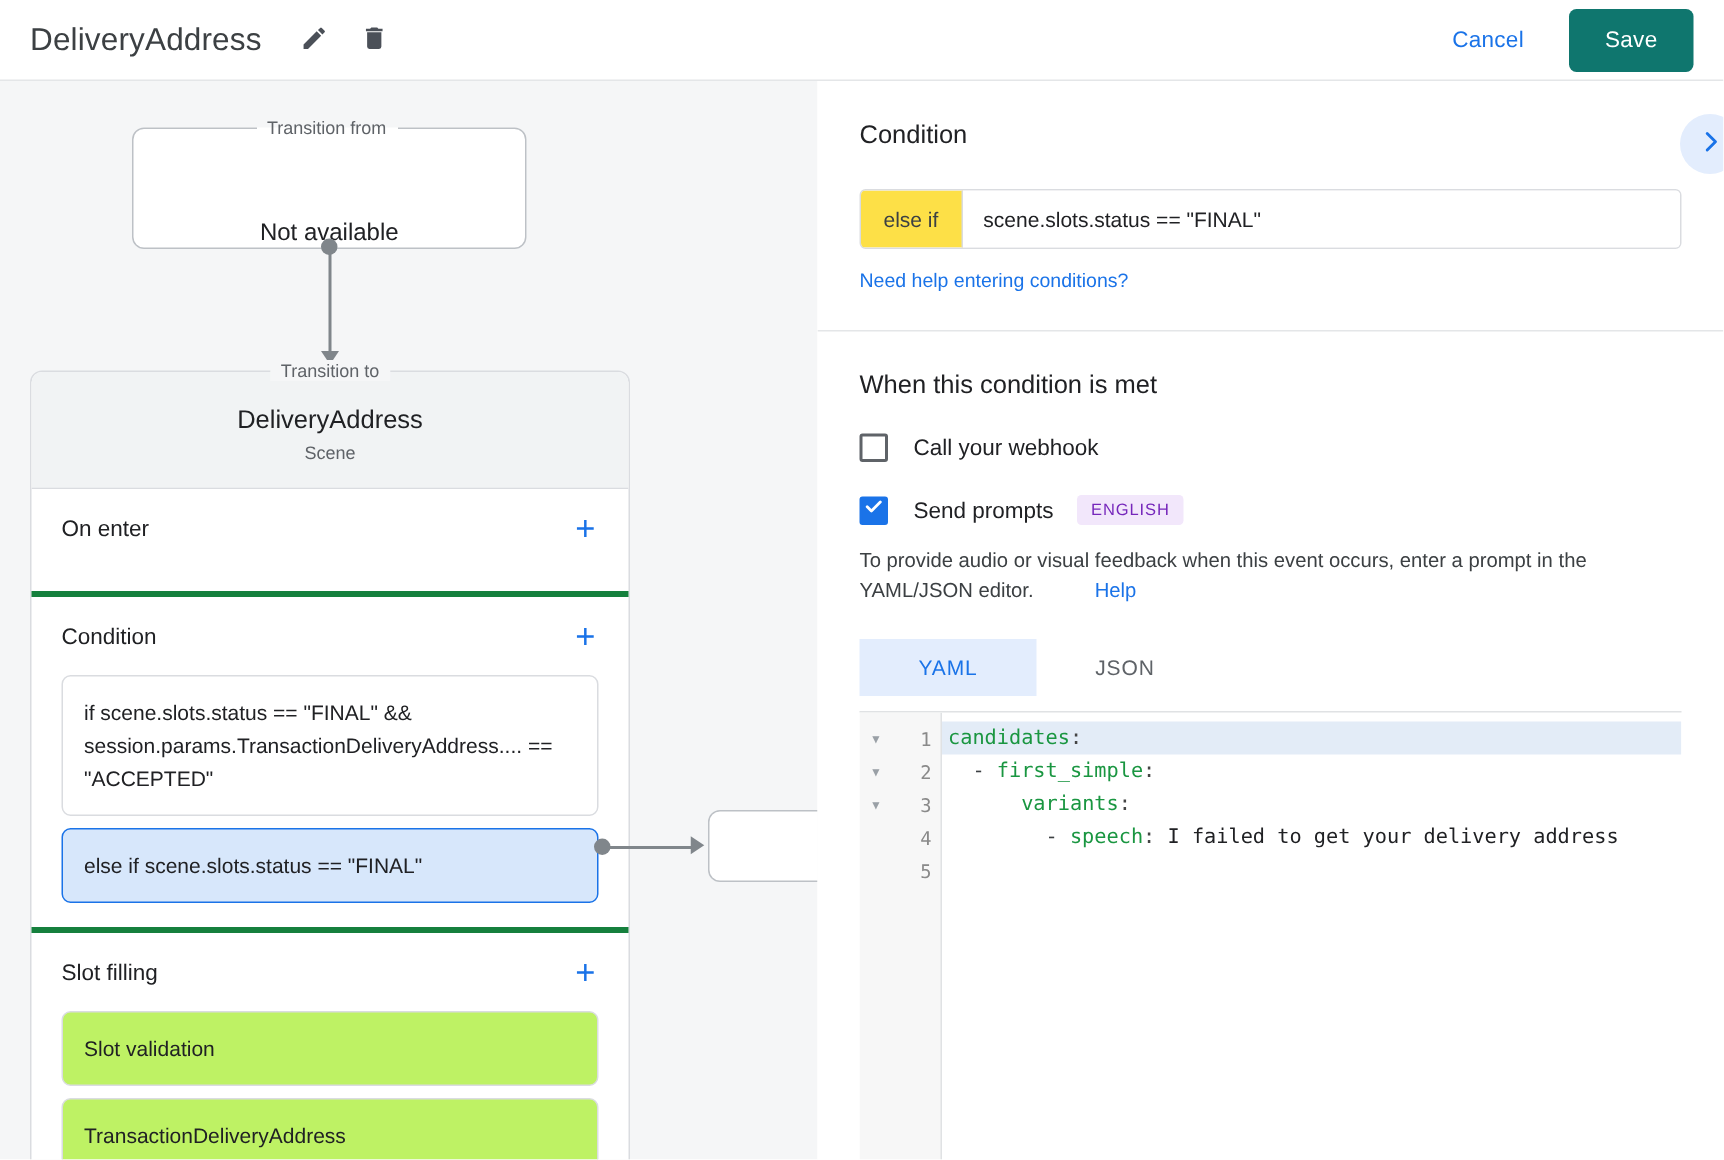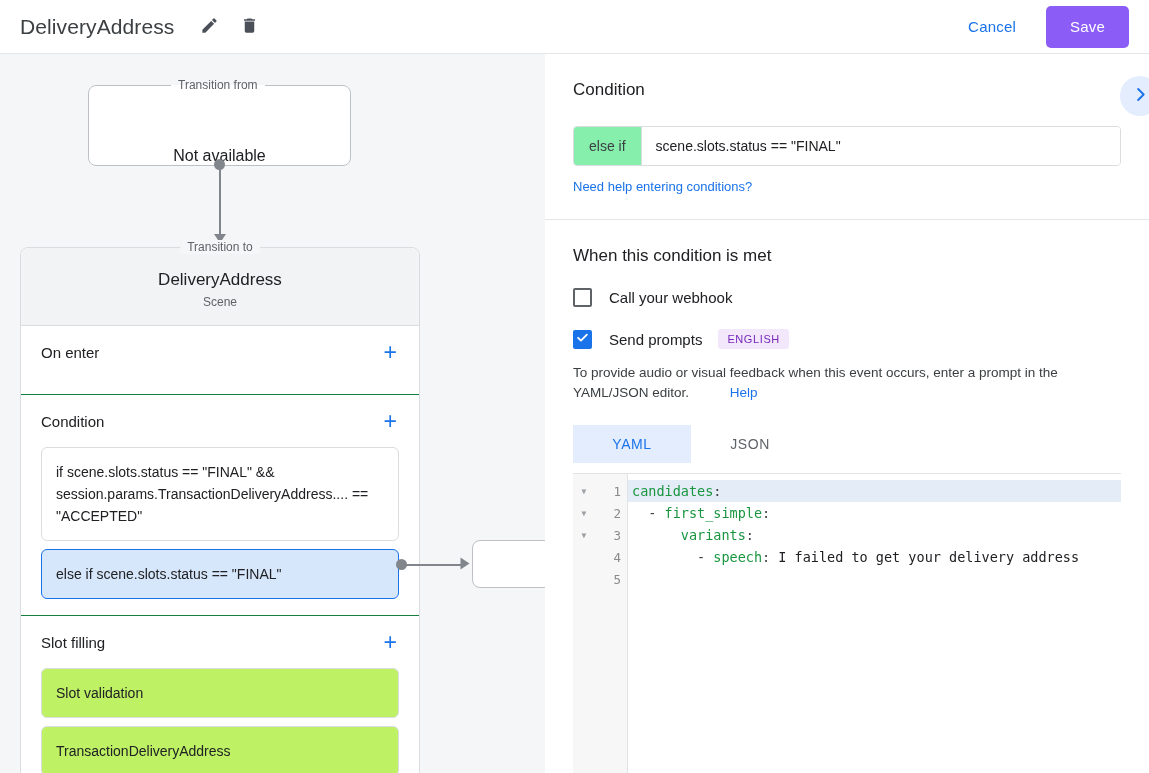--- a/index.html
+++ b/index.html
@@ -25,21 +25,21 @@
   .icon-btn {
     width: 26px; height: 26px; display: flex; align-items: center; justify-content: center;
     cursor: pointer; margin-right: 14px; background: none; border: none;
   }
   .topbar-spacer { flex: 1; }
   .btn-cancel {
     font-size: 15px; color: #1a73e8; font-weight: 500; background: none;
     border: none; cursor: pointer; padding: 8px 16px; letter-spacing: .2px;
   }
   .btn-save {
-    font-size: 15px; color: #fff; font-weight: 500; background: #8b5cf6;
+    font-size: 15px; color: #fff; font-weight: 500; background: #0f766e;
     border: none; border-radius: 5px; cursor: pointer;
     padding: 0 24px; height: 42px; margin-left: 14px; letter-spacing: .2px;
   }
 
   
   .canvas {
     position: absolute; top: 54px; left: 0; width: 545px; height: 719px;
     background: #f5f6f7; overflow: hidden;
   }
   .fieldset {
@@ -80,21 +80,21 @@
     border-radius: 7px 7px 0 0; padding: 22px 0 16px; text-align: center;
     position: relative;
   }
   .scene-head-legend {
     position: absolute; top: -8px; left: 50%; transform: translateX(-50%);
     background: #f5f6f7; padding: 0 7px; font-size: 12px; color: #5f6368;
   }
   .scene-name { font-size: 17px; color: #202124; }
   .scene-sub { font-size: 12px; color: #5f6368; margin-top: 5px; }
 
-  .scene-section { border-bottom: 1px solid #15803d; padding: 0 20px 16px; }
+  .scene-section { border-bottom: 4px solid #15803d; padding: 0 20px 16px; }
   .scene-section:last-child { border-bottom: none; }
   .section-head {
     display: flex; align-items: center; justify-content: space-between;
     height: 52px;
   }
   .section-title { font-size: 15px; color: #202124; }
   .plus-btn {
     font-size: 23px; color: #1a73e8; line-height: 1; cursor: pointer;
     background: none; border: none; padding: 0 2px; font-weight: 300;
   }
@@ -132,21 +132,21 @@
     width: 40px; height: 40px; border-radius: 50%;
     background: #e3edfd; border: none; cursor: pointer;
     display: flex; align-items: center; justify-content: center;
   }
 
   .cond-input-row {
     display: flex; margin-top: 26px; border: 1px solid #dadce0; border-radius: 4px;
     height: 40px; overflow: hidden;
   }
   .cond-prefix {
-    background: #86efac; border-right: 1px solid #dadce0;
+    background: #fde047; border-right: 1px solid #dadce0;
     display: flex; align-items: center; padding: 0 15px;
     font-size: 14px; color: #3c4043;
   }
   .cond-value {
     flex: 1; display: flex; align-items: center; padding: 0 14px;
     font-size: 14px; color: #202124; background: #fff;
     border: none; outline: none; font-family: inherit;
   }
   .help-link {
     display: inline-block; margin-top: 13px;

